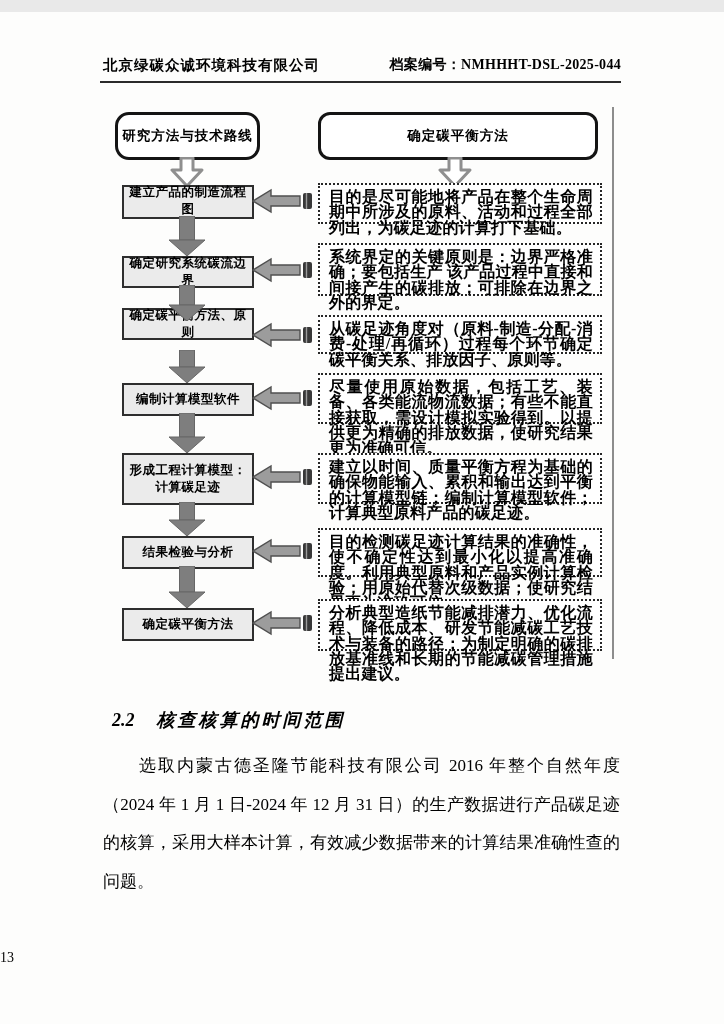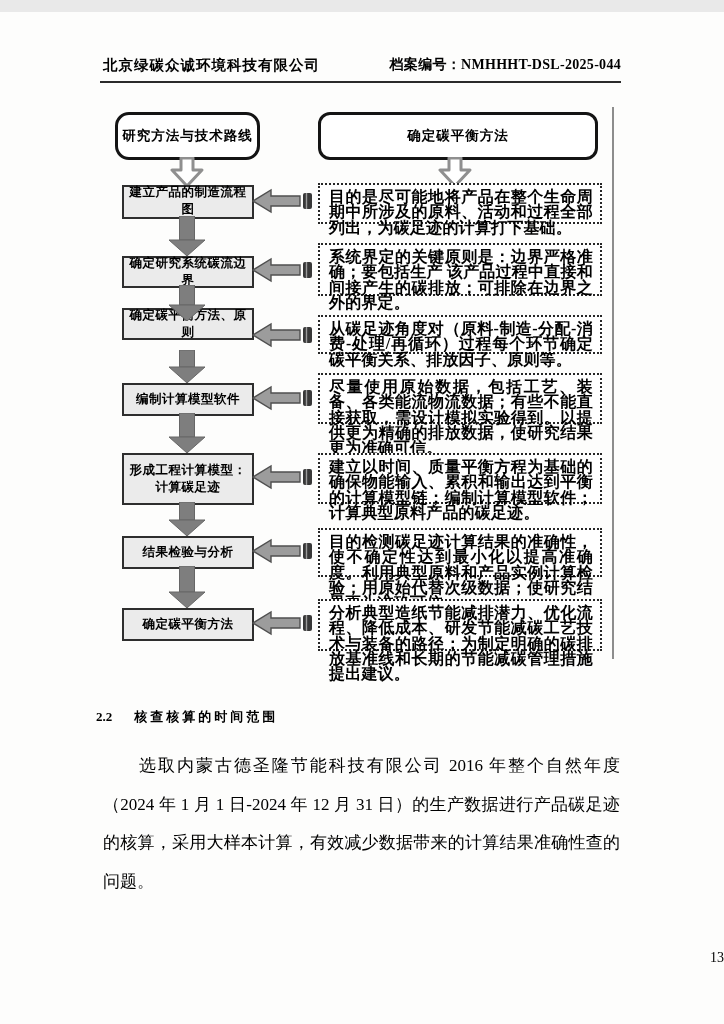--- a/index.html
+++ b/index.html
@@ -42,28 +42,28 @@
   .hollow-right{left:438px;top:145px;}
   .va{left:169px;}
   .va1{top:204px;} .va2{top:273px;} .va3{top:338px;} .va4{top:401px;}
   .va5{top:490px;} .va6{top:554px;}
   .ha{left:252px;}
   .ha1{top:176px;} .ha2{top:245px;} .ha3{top:310px;} .ha4{top:373px;}
   .ha5{top:452px;} .ha6{top:526px;} .ha7{top:598px;}
   .scan-line{position:absolute;left:612px;top:95px;width:2px;height:552px;background:#8d8d8d;}
   
   .caption{position:absolute;left:0;top:657px;width:724px;text-align:center;font-size:17px;letter-spacing:2px;}
-  .sec-head{position:absolute;left:96px;top:696px;font-size:13px;font-weight:700;}
+  .sec-head{position:absolute;left:112px;top:696px;font-size:18px;font-weight:700;font-style:italic;}
   .sec-num{margin-right:22px;letter-spacing:0;}
   .sec-title{letter-spacing:3px;}
   .para{position:absolute;left:103px;top:735px;width:517px;font-size:17px;}
   .pline{height:38.7px;line-height:38.7px;white-space:nowrap;}
   .pjust{text-align:justify;text-align-last:justify;white-space:normal;overflow:hidden;}
   .pindent{padding-left:36px;}
-  .page-num{position:absolute;left:0;top:938px;width:724px;text-align:right;font-size:14px;}
+  .page-num{position:absolute;left:0;top:938px;width:724px;text-align:left;font-size:14px;}
 </style>
 </head>
 <body>
 
 <div class="page">
 
   <div class="hdr-company">北京绿碳众诚环境科技有限公司</div>
   <div class="hdr-archive"><span>档案编号：</span><span>NMHHHT-DSL-2025-044</span></div>
   <div class="hdr-rule"></div>
 

